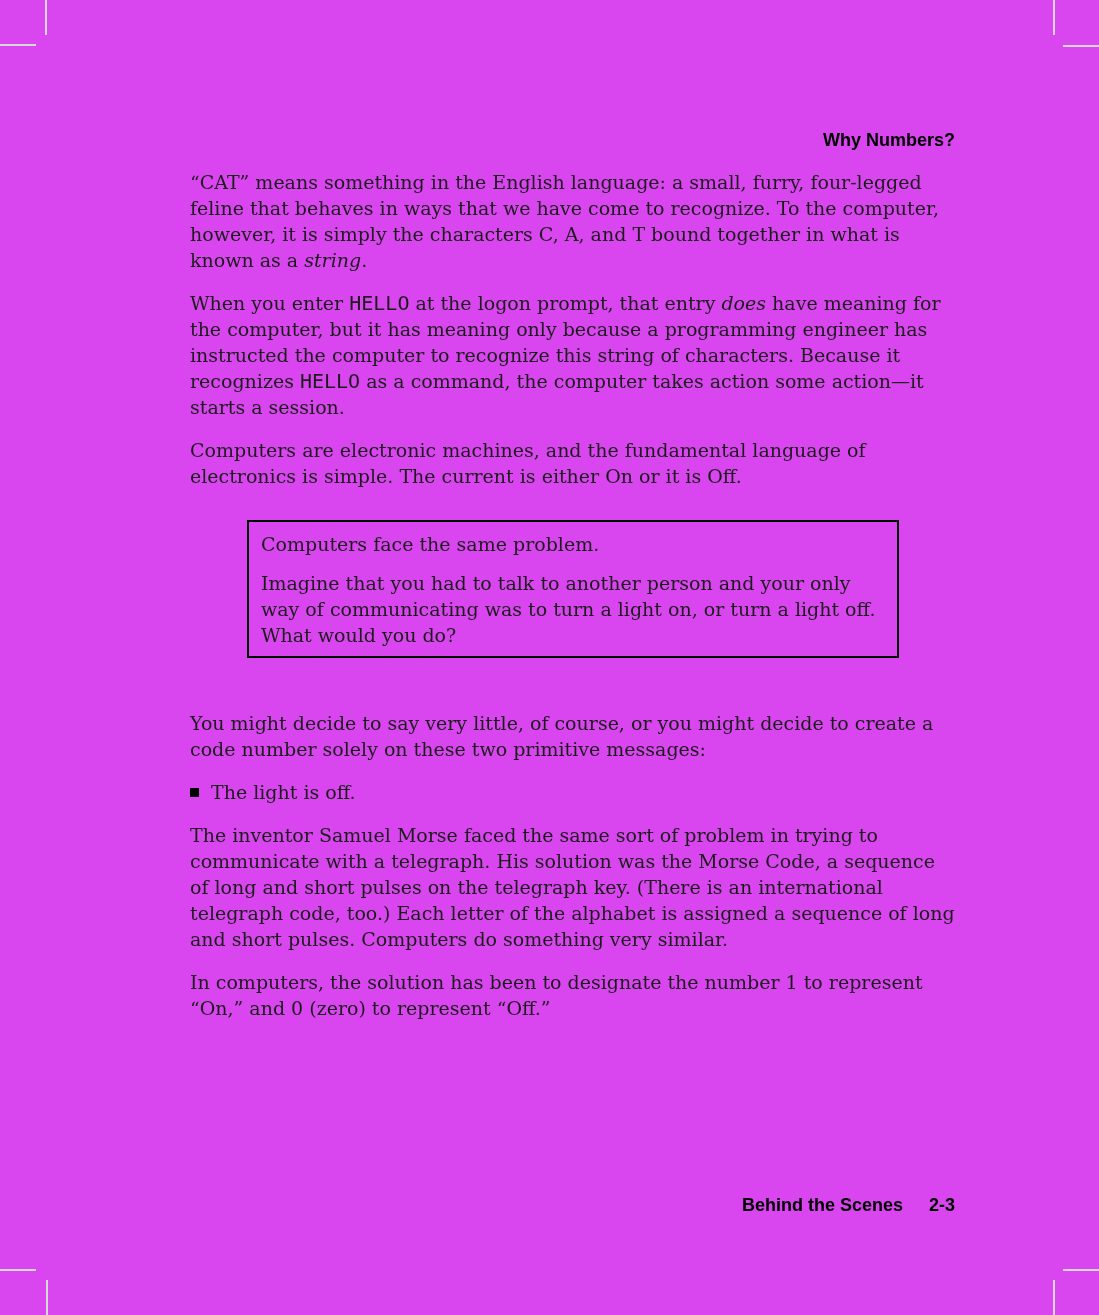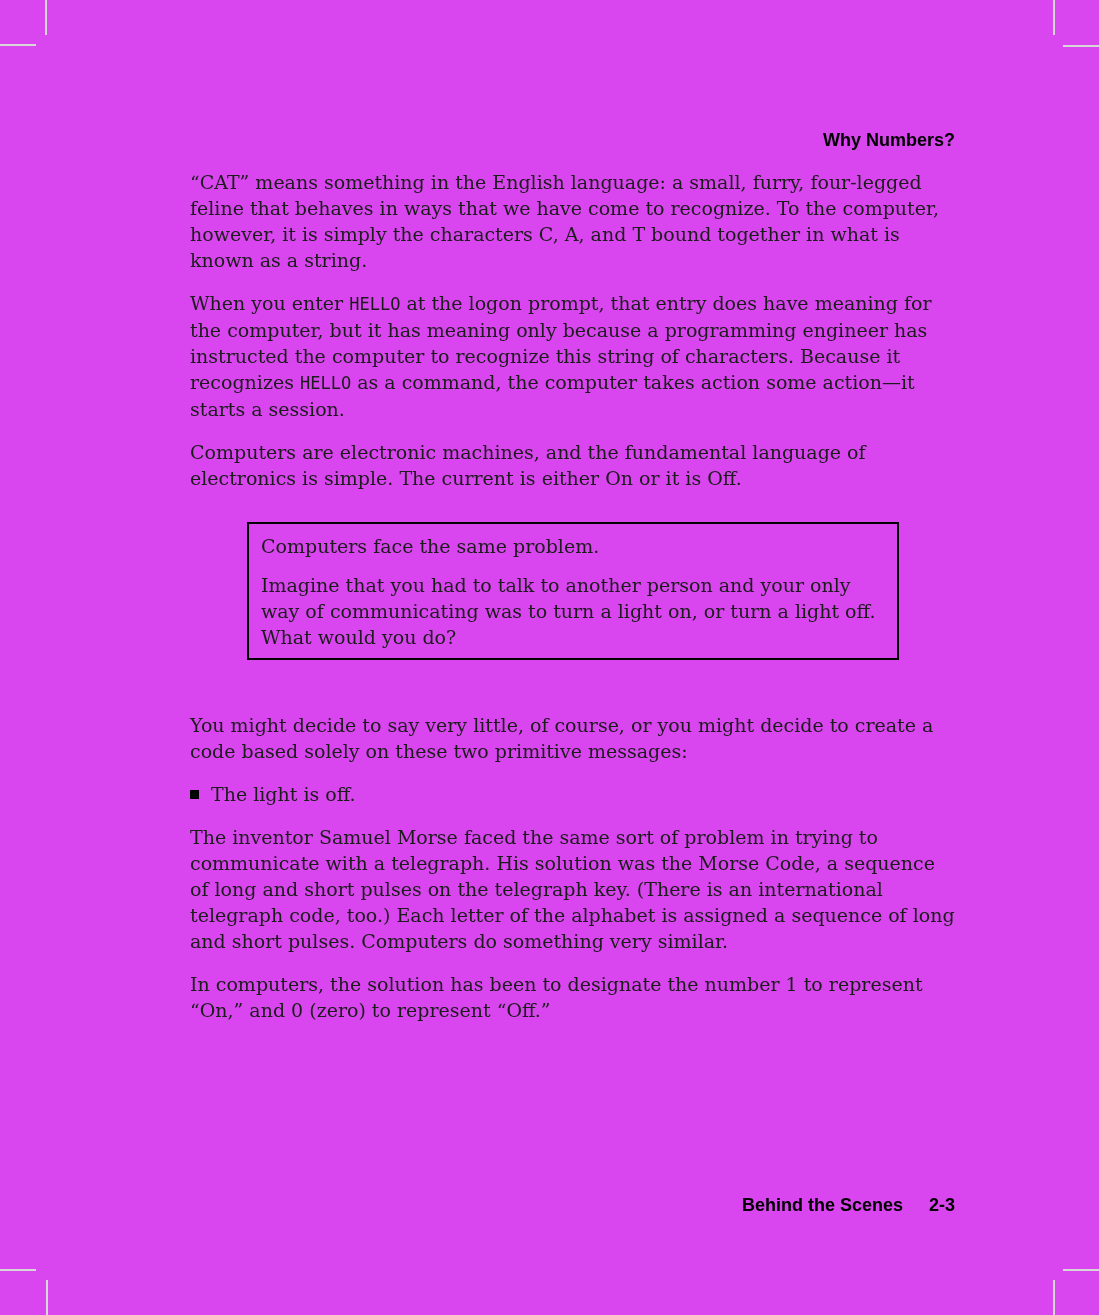--- a/index.html
+++ b/index.html
@@ -33,22 +33,22 @@
     color: #000000;
   }
   .doc-content {
     position: absolute;
     left: 190px; top: 169px; width: 765px;
     font-size: 19px;
     line-height: 26px;
     color: #1c1c1c;
   }
   .para { margin: 0 0 17px 0; }
-  .run-italic { }
-  .run-mono { font-family: "DejaVu Sans Mono", monospace; font-size: 17px; }
+  .run-italic { font-style: italic; }
+  .run-mono { font-family: "DejaVu Sans Mono", monospace; font-size: 20px; }
 
   .callout-box {
     border: 2px solid #000000;
     margin: 31px 56px 52px 57px;
     padding: 9px 12px 8px 12px;
   }
   .box-para { margin: 0 0 13px 0; }
   .box-para:last-child { margin-bottom: 0; }
 
   .bullet-item { display: flex; align-items: center; margin: 0 0 11px 0; }
@@ -85,21 +85,21 @@
   <div class="running-header">Why Numbers?</div>
 
   <div class="doc-content" id="doc-content">
       <p class="para"><span>“CAT” means something in the English language: a small, furry, four-legged feline that behaves in ways that we have come to recognize. To the computer, however, it is simply the characters C, A, and T bound together in what is known as a </span><span class="run-italic">string</span><span>.</span></p>
       <p class="para"><span>When you enter </span><span class="run-mono">HELLO</span><span> at the logon prompt, that entry </span><span class="run-italic">does</span><span> have meaning for the computer, but it has meaning only because a programming engineer has instructed the computer to recognize this string of characters. Because it recognizes </span><span class="run-mono">HELLO</span><span> as a command, the computer takes action some action—it starts a session.</span></p>
       <p class="para"><span>Computers are electronic machines, and the fundamental language of electronics is simple. The current is either On or it is Off.</span></p>
       <div class="callout-box">
         <p class="box-para"><span>Computers face the same problem.</span></p>
         <p class="box-para"><span>Imagine that you had to talk to another person and your only way of communicating was to turn a light on, or turn a light off. What would you do?</span></p>
       </div>
-      <p class="para"><span>You might decide to say very little, of course, or you might decide to create a code based solely on these two primitive messages:</span></p>
+      <p class="para"><span>You might decide to say very little, of course, or you might decide to create a code number solely on these two primitive messages:</span></p>
       <div class="bullet-item last">
         <span class="bullet-square"></span>
         <span><span>The light is off.</span></span>
       </div>
       <p class="para"><span>The inventor Samuel Morse faced the same sort of problem in trying to communicate with a telegraph. His solution was the Morse Code, a sequence of long and short pulses on the telegraph key. (There is an international telegraph code, too.) Each letter of the alphabet is assigned a sequence of long and short pulses. Computers do something very similar.</span></p>
       <p class="para"><span>In computers, the solution has been to designate the number 1 to represent “On,” and 0 (zero) to represent “Off.”</span></p>
     </div>
 
   <div class="running-footer">
     <span>Behind the Scenes</span><span class="pagenum">2-3</span>

